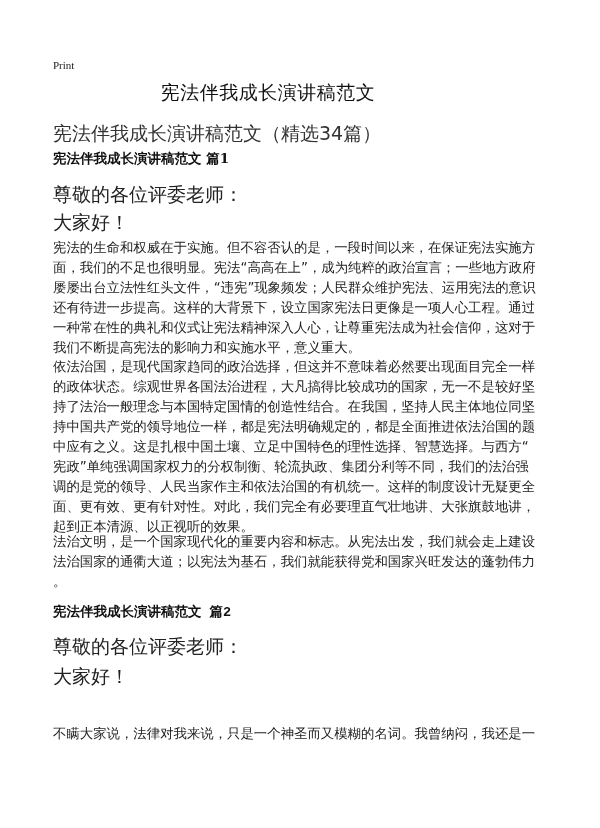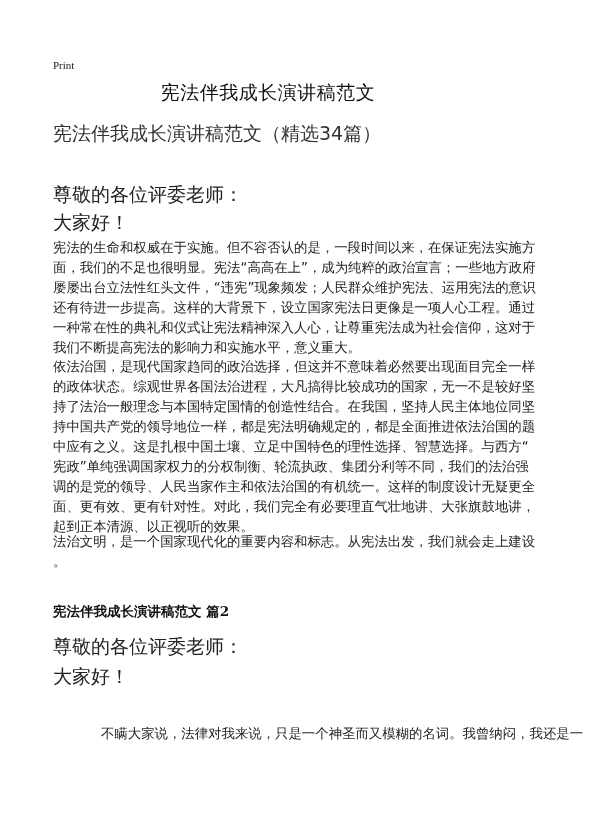--- a/index.html
+++ b/index.html
@@ -81,20 +81,21 @@
 <body>
 
 <div class="page">
 
   <div class="print-label">Print</div>
 
   <div class="doc-title">宪法伴我成长演讲稿范文</div>
 
   <div class="subtitle">宪法伴我成长演讲稿范文（精选34篇）</div>
 
+  <div class="section-heading" style="top:150px;">宪法伴我成长演讲稿范文 篇1</div>
 
   <div class="line-block" style="top:182px;">尊敬的各位评委老师：</div>
 
   <div class="line-block" style="top:210px;">大家好！</div>
 
   <div class="para" style="top:357px;">
     <span class="ln">依法治国，是现代国家趋同的政治选择，但这并不意味着必然要出现面目完全一样</span>
     <span class="ln">的政体状态。综观世界各国法治进程，大凡搞得比较成功的国家，无一不是较好坚</span>
     <span class="ln">持了法治一般理念与本国特定国情的创造性结合。在我国，坚持人民主体地位同坚</span>
     <span class="ln">持中国共产党的领导地位一样，都是宪法明确规定的，都是全面推进依法治国的题</span>
@@ -109,27 +110,28 @@
     <span class="ln">宪法的生命和权威在于实施。但不容否认的是，一段时间以来，在保证宪法实施方</span>
     <span class="ln">面，我们的不足也很明显。宪法“高高在上”，成为纯粹的政治宣言；一些地方政府</span>
     <span class="ln">屡屡出台立法性红头文件，“违宪”现象频发；人民群众维护宪法、运用宪法的意识</span>
     <span class="ln">还有待进一步提高。这样的大背景下，设立国家宪法日更像是一项人心工程。通过</span>
     <span class="ln">一种常在性的典礼和仪式让宪法精神深入人心，让尊重宪法成为社会信仰，这对于</span>
     <span class="ln">我们不断提高宪法的影响力和实施水平，意义重大。</span>
   </div>
 
   <div class="para" style="top:532px;">
     <span class="ln">法治文明，是一个国家现代化的重要内容和标志。从宪法出发，我们就会走上建设</span>
+    <span class="ln">法治国家的通衢大道；以宪法为基石，我们就能获得党和国家兴旺发达的蓬勃伟力</span>
     <span class="ln">。</span>
   </div>
 
-  <div class="section-heading" style="top:603px;">宪法伴我成长演讲稿范文 篇2</div>
+  <div class="section-heading" style="top:603px;font-family:Liberation Mono, monospace;">宪法伴我成长演讲稿范文 篇2</div>
 
   <div class="line-block" style="top:634px;">尊敬的各位评委老师：</div>
 
   <div class="line-block" style="top:664px;">大家好！</div>
 
 
-  <div class="para" style="top:724px;margin-left:48px;">
+  <div class="para" style="top:724px;">
     <span class="ln">不瞒大家说，法律对我来说，只是一个神圣而又模糊的名词。我曾纳闷，我还是一</span>
   </div>
 
 </div>
 
 </body></html>

